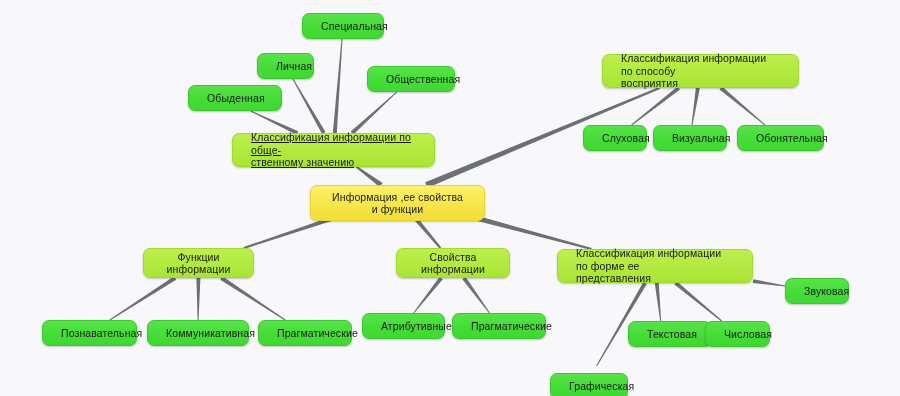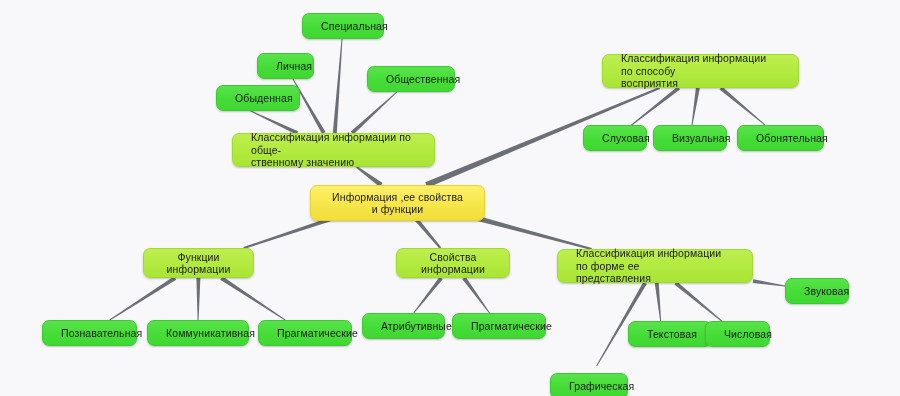--- a/index.html
+++ b/index.html
@@ -88,26 +88,26 @@
       <polygon points="196.39290816131307,277.98571465013185 197.59286989747113,319.99642866253294 198.59284438824318,320.00357133746706 200.3928061244012,278.01428534986815" fill="#6b6f76"></polygon>
       <polygon points="220.22291623047158,279.67130806159884 284.9468004861893,320.4178270153997 285.49605665666786,319.5821729846003 222.41994091238553,276.32869193840116" fill="#6b6f76"></polygon>
       <polygon points="439.6416490366409,276.7643568961362 413.3211265448745,312.69108922403404 414.1074448836969,313.30891077596596 442.78692239193055,279.2356431038638" fill="#6b6f76"></polygon>
       <polygon points="462.3371290774227,279.17939025790605 489.1041235391969,313.2948475644765 489.9117494766761,312.7051524355235 465.56763282733925,276.82060974209395" fill="#6b6f76"></polygon>
       <polygon points="752.6949688074405,283.1000589179088 784.9237422018601,286.55587892700805 785.0762577981399,285.5675778631154 753.3050311925595,279.14685466233806" fill="#6b6f76"></polygon>
       <polygon points="654.7605134022197,283.20480009094797 660.1643930564372,321.051200022737 661.1591363553274,320.948799977263 658.7394865977803,282.79519990905203" fill="#6b6f76"></polygon>
       <polygon points="674.3529299027147,284.5433203386182 721.4099236521492,321.3858300846546 722.045958700792,320.6141699153454 676.8970700972853,281.4566796613818" fill="#6b6f76"></polygon>
       <polygon points="643.343793233201,281.99130784973084 596.1611695472384,365.7478269624327 597.0246711607263,366.2521730375673 646.797799687153,284.00869215026916" fill="#6b6f76"></polygon>
     </svg>
 
-  <div class="node node-branch" style="left: 232px; top: 133px; width: 203px; height: 34px;">
+  <div class="node node-branch" style="left: 232px; top: 133px; width: 203px; height: 34px; text-decoration: underline;">
     <span class="node-label">Классификация информации по обще-
 ственному значению</span>
   </div>
 
-  <div class="node node-leaf" style="left: 188px; top: 85px; width: 84px; height: 26px; margin-left: 28px;">
+  <div class="node node-leaf" style="left: 188px; top: 85px; width: 94px; height: 26px;">
     <span class="node-label">Обыденная</span>
   </div>
 
   <div class="node node-leaf" style="left: 257px; top: 53px; width: 57px; height: 26px;">
     <span class="node-label">Личная</span>
   </div>
 
   <div class="node node-leaf" style="left: 302px; top: 13px; width: 82px; height: 26px;">
     <span class="node-label">Специальная</span>
   </div>

